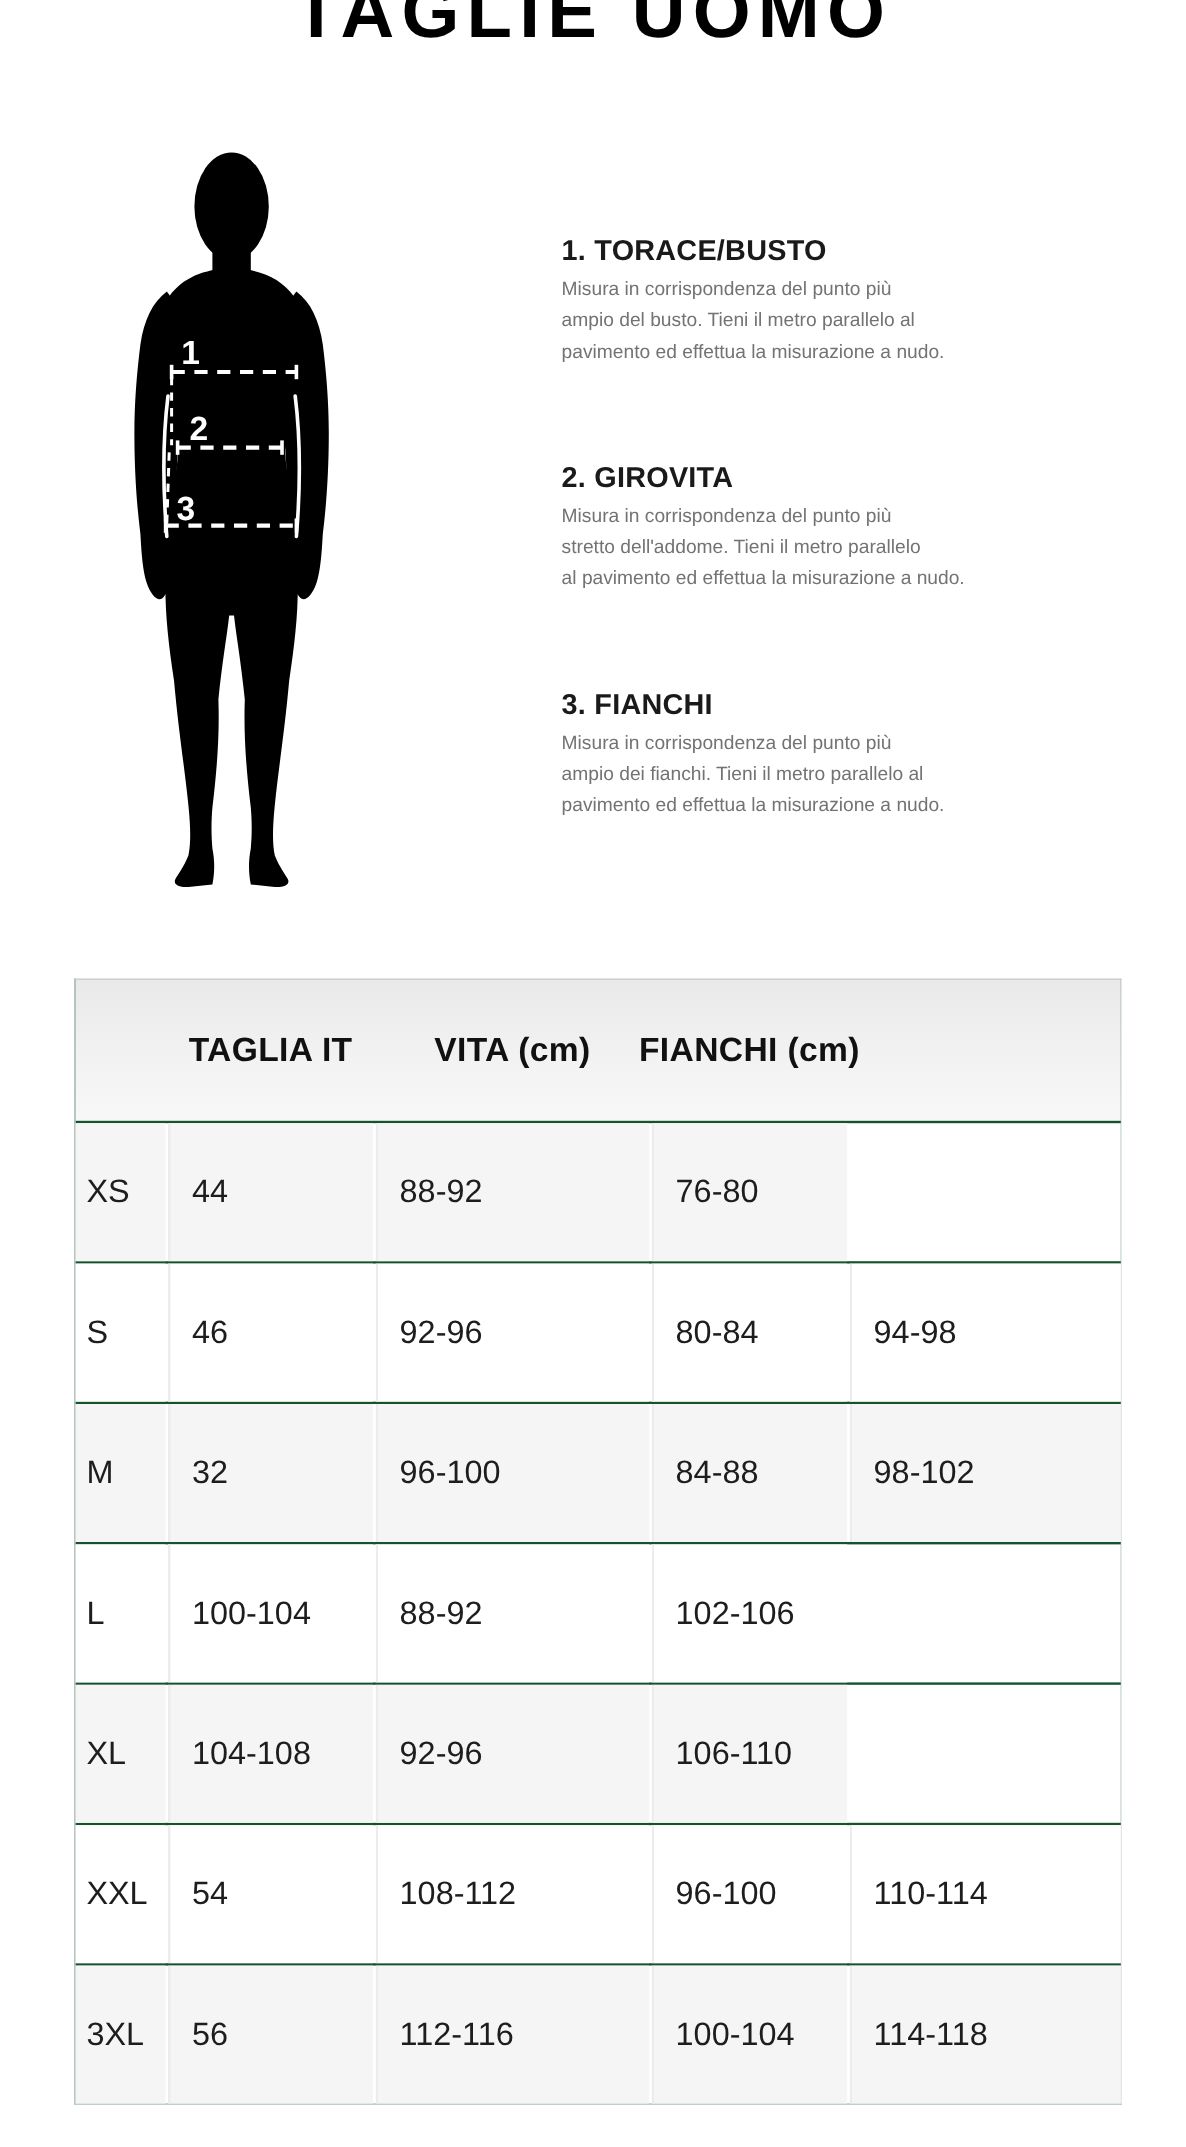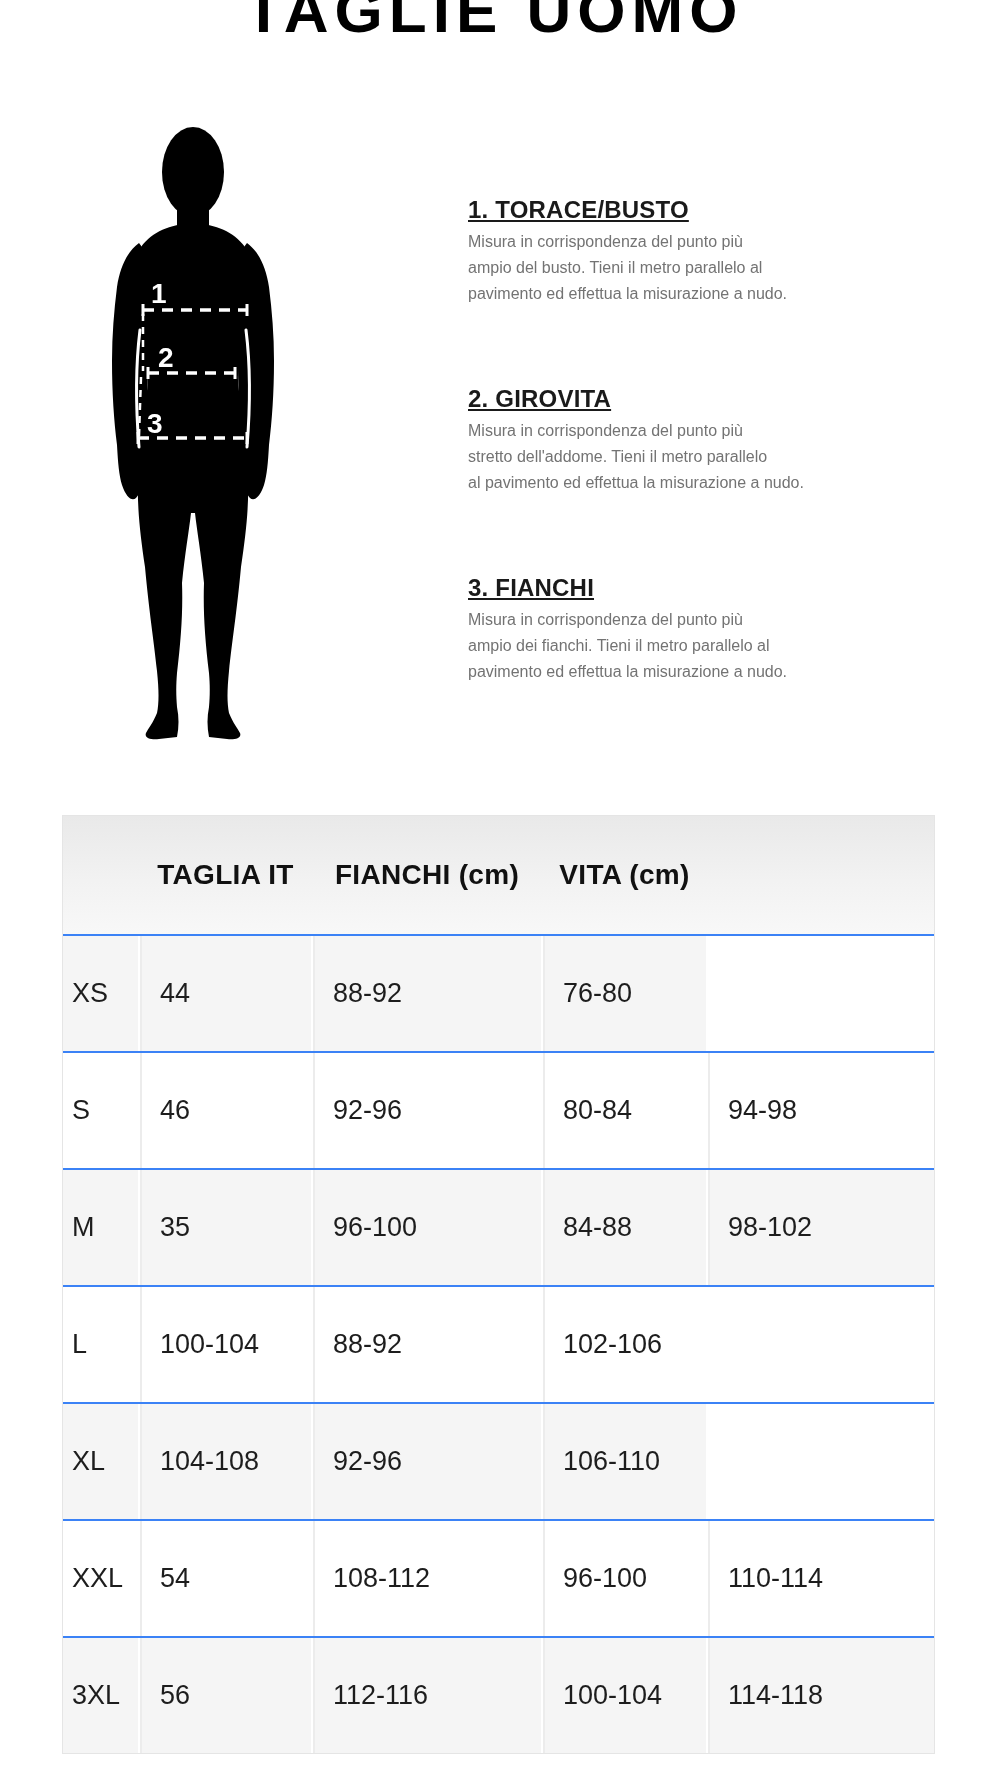--- a/index.html
+++ b/index.html
@@ -12,26 +12,26 @@
     text-align:center; font-size:62px; line-height:62px;
     font-weight:bold; letter-spacing:6px; color:#000;
     white-space:nowrap;
   }
 
   .figure-wrap { position:absolute; left:105px; top:125px; width:180px; height:615px; }
   .figure-wrap svg { display:block; width:100%; height:100%; }
 
   .instructions { position:absolute; left:468px; top:196px; width:505px; }
   .instr-block { margin:0 0 78px 0; }
-  .instr-heading { font-size:24px; font-weight:bold; color:#1a1a1a; margin:0 0 5px 0; letter-spacing:0.2px;text-decoration:underline; }
+  .instr-heading { font-size:24px; font-weight:bold; color:#1a1a1a; margin:0 0 5px 0; letter-spacing:0.2px; }
   .instr-body { font-size:16px; line-height:26px; color:#737373; white-space:pre-line; }
 
   .size-table {
     position:absolute; left:62px; top:815px; width:873px;
-    border:1px solid #e5e5e5; background:#3b82f6;
+    border:1px solid #e5e5e5; background:#14532d;
   }
   .thead, .trow {
     display:grid;
     grid-template-columns:75px 171px 228px 163px 226px;
     column-gap:2px;
   }
   .thead {
     height:118px;
     background:linear-gradient(180deg,#e9e9e9 0%,#f2f2f2 55%,#f8f8f8 100%);
   }
@@ -108,40 +108,40 @@
     <div class="instr-body">Misura in corrispondenza del punto più
 ampio dei fianchi. Tieni il metro parallelo al
 pavimento ed effettua la misurazione a nudo.</div>
   </div>
 </div>
 
 <div class="size-table">
   <div class="thead">
     <div class="hcell"></div>
     <div class="hcell">TAGLIA IT</div>
+    <div class="hcell">VITA (cm)</div>
     <div class="hcell">FIANCHI (cm)</div>
-    <div class="hcell">VITA (cm)</div>
   </div>
   <div>
       <div class="trow stripe">
         <div class="cell size-cell">XS</div>
         <div class="cell">44</div>
         <div class="cell">88-92</div>
         <div class="cell">76-80</div>
       </div>
       <div class="trow">
         <div class="cell size-cell">S</div>
         <div class="cell">46</div>
         <div class="cell">92-96</div>
         <div class="cell">80-84</div>
         <div class="cell">94-98</div>
       </div>
       <div class="trow stripe">
         <div class="cell size-cell">M</div>
-        <div class="cell">35</div>
+        <div class="cell">32</div>
         <div class="cell">96-100</div>
         <div class="cell">84-88</div>
         <div class="cell">98-102</div>
       </div>
       <div class="trow">
         <div class="cell size-cell">L</div>
         <div class="cell">100-104</div>
         <div class="cell">88-92</div>
         <div class="cell">102-106</div>
       </div>

